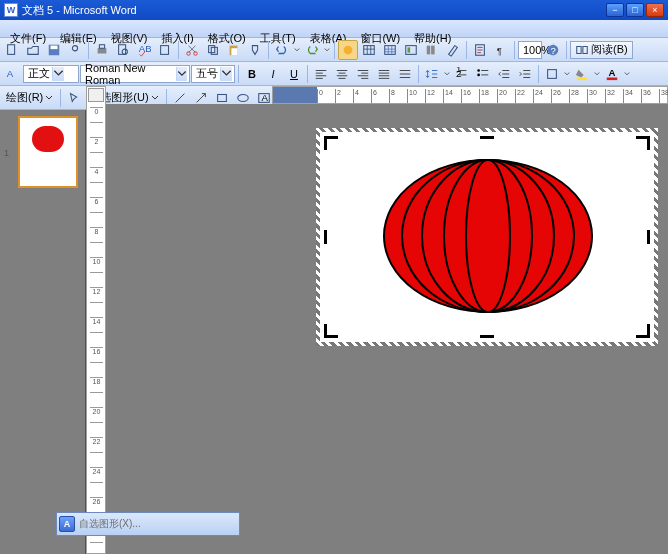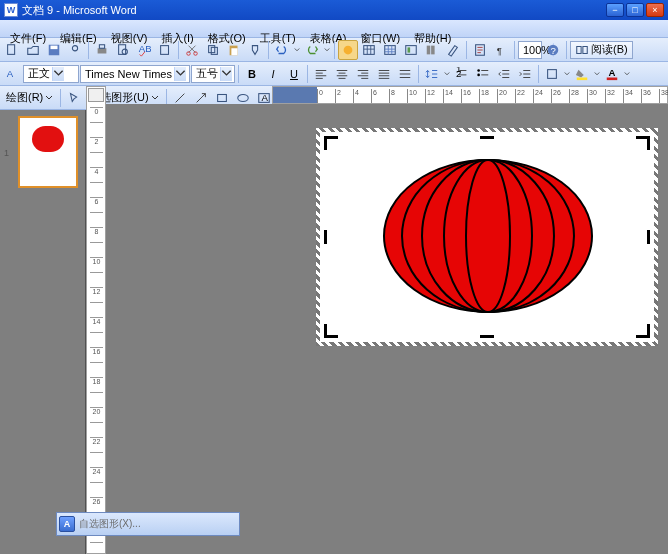--- a/index.html
+++ b/index.html
@@ -62,21 +62,21 @@
   .floatbar .fb{height:22px;display:flex;align-items:center;padding:0 2px;gap:2px;}
   .floatbar .miniwa{width:16px;height:16px;background:linear-gradient(#6ea0ff,#3a6dd0);border:1px solid #2a50a0;border-radius:2px;display:flex;align-items:center;justify-content:center;color:#fff;font-weight:bold;font-size:9px;}
   .floatbar .label{font-size:10px;color:#6b6b6b;padding:0 2px;}
   .ico{fill:none;stroke:#39547f;stroke-width:1.2;}
 </style>
 </head>
 <body>
 
 <div class="titlebar">
   <div class="wicon">W</div>
-  <div class="title">文档 9 - Microsoft Word</div>
+  <div class="title">文档 5 - Microsoft Word</div>
   <div class="wbtns">
     <div class="wbtn">−</div>
     <div class="wbtn">□</div>
     <div class="wbtn close">×</div>
   </div>
 </div>
 
 <div class="menubar">
   <div class="m">文件(F)</div>
   <div class="m">编辑(E)</div>
@@ -260,21 +260,21 @@
     </div>
   <div class="combo" style="width:56px">
       <span>正文</span>
       <div class="cdrop">
         <svg viewBox="0 0 8 8">
           <path d="M1 2l3 3 3-3" stroke="#333" fill="none"></path>
         </svg>
       </div>
     </div>
   <div class="combo" style="width:110px">
-      <span>Times New Times</span>
+      <span>Roman New Roman</span>
       <div class="cdrop">
         <svg viewBox="0 0 8 8">
           <path d="M1 2l3 3 3-3" stroke="#333" fill="none"></path>
         </svg>
       </div>
     </div>
   <div class="combo" style="width:44px">
       <span>五号</span>
       <div class="cdrop">
         <svg viewBox="0 0 8 8">

